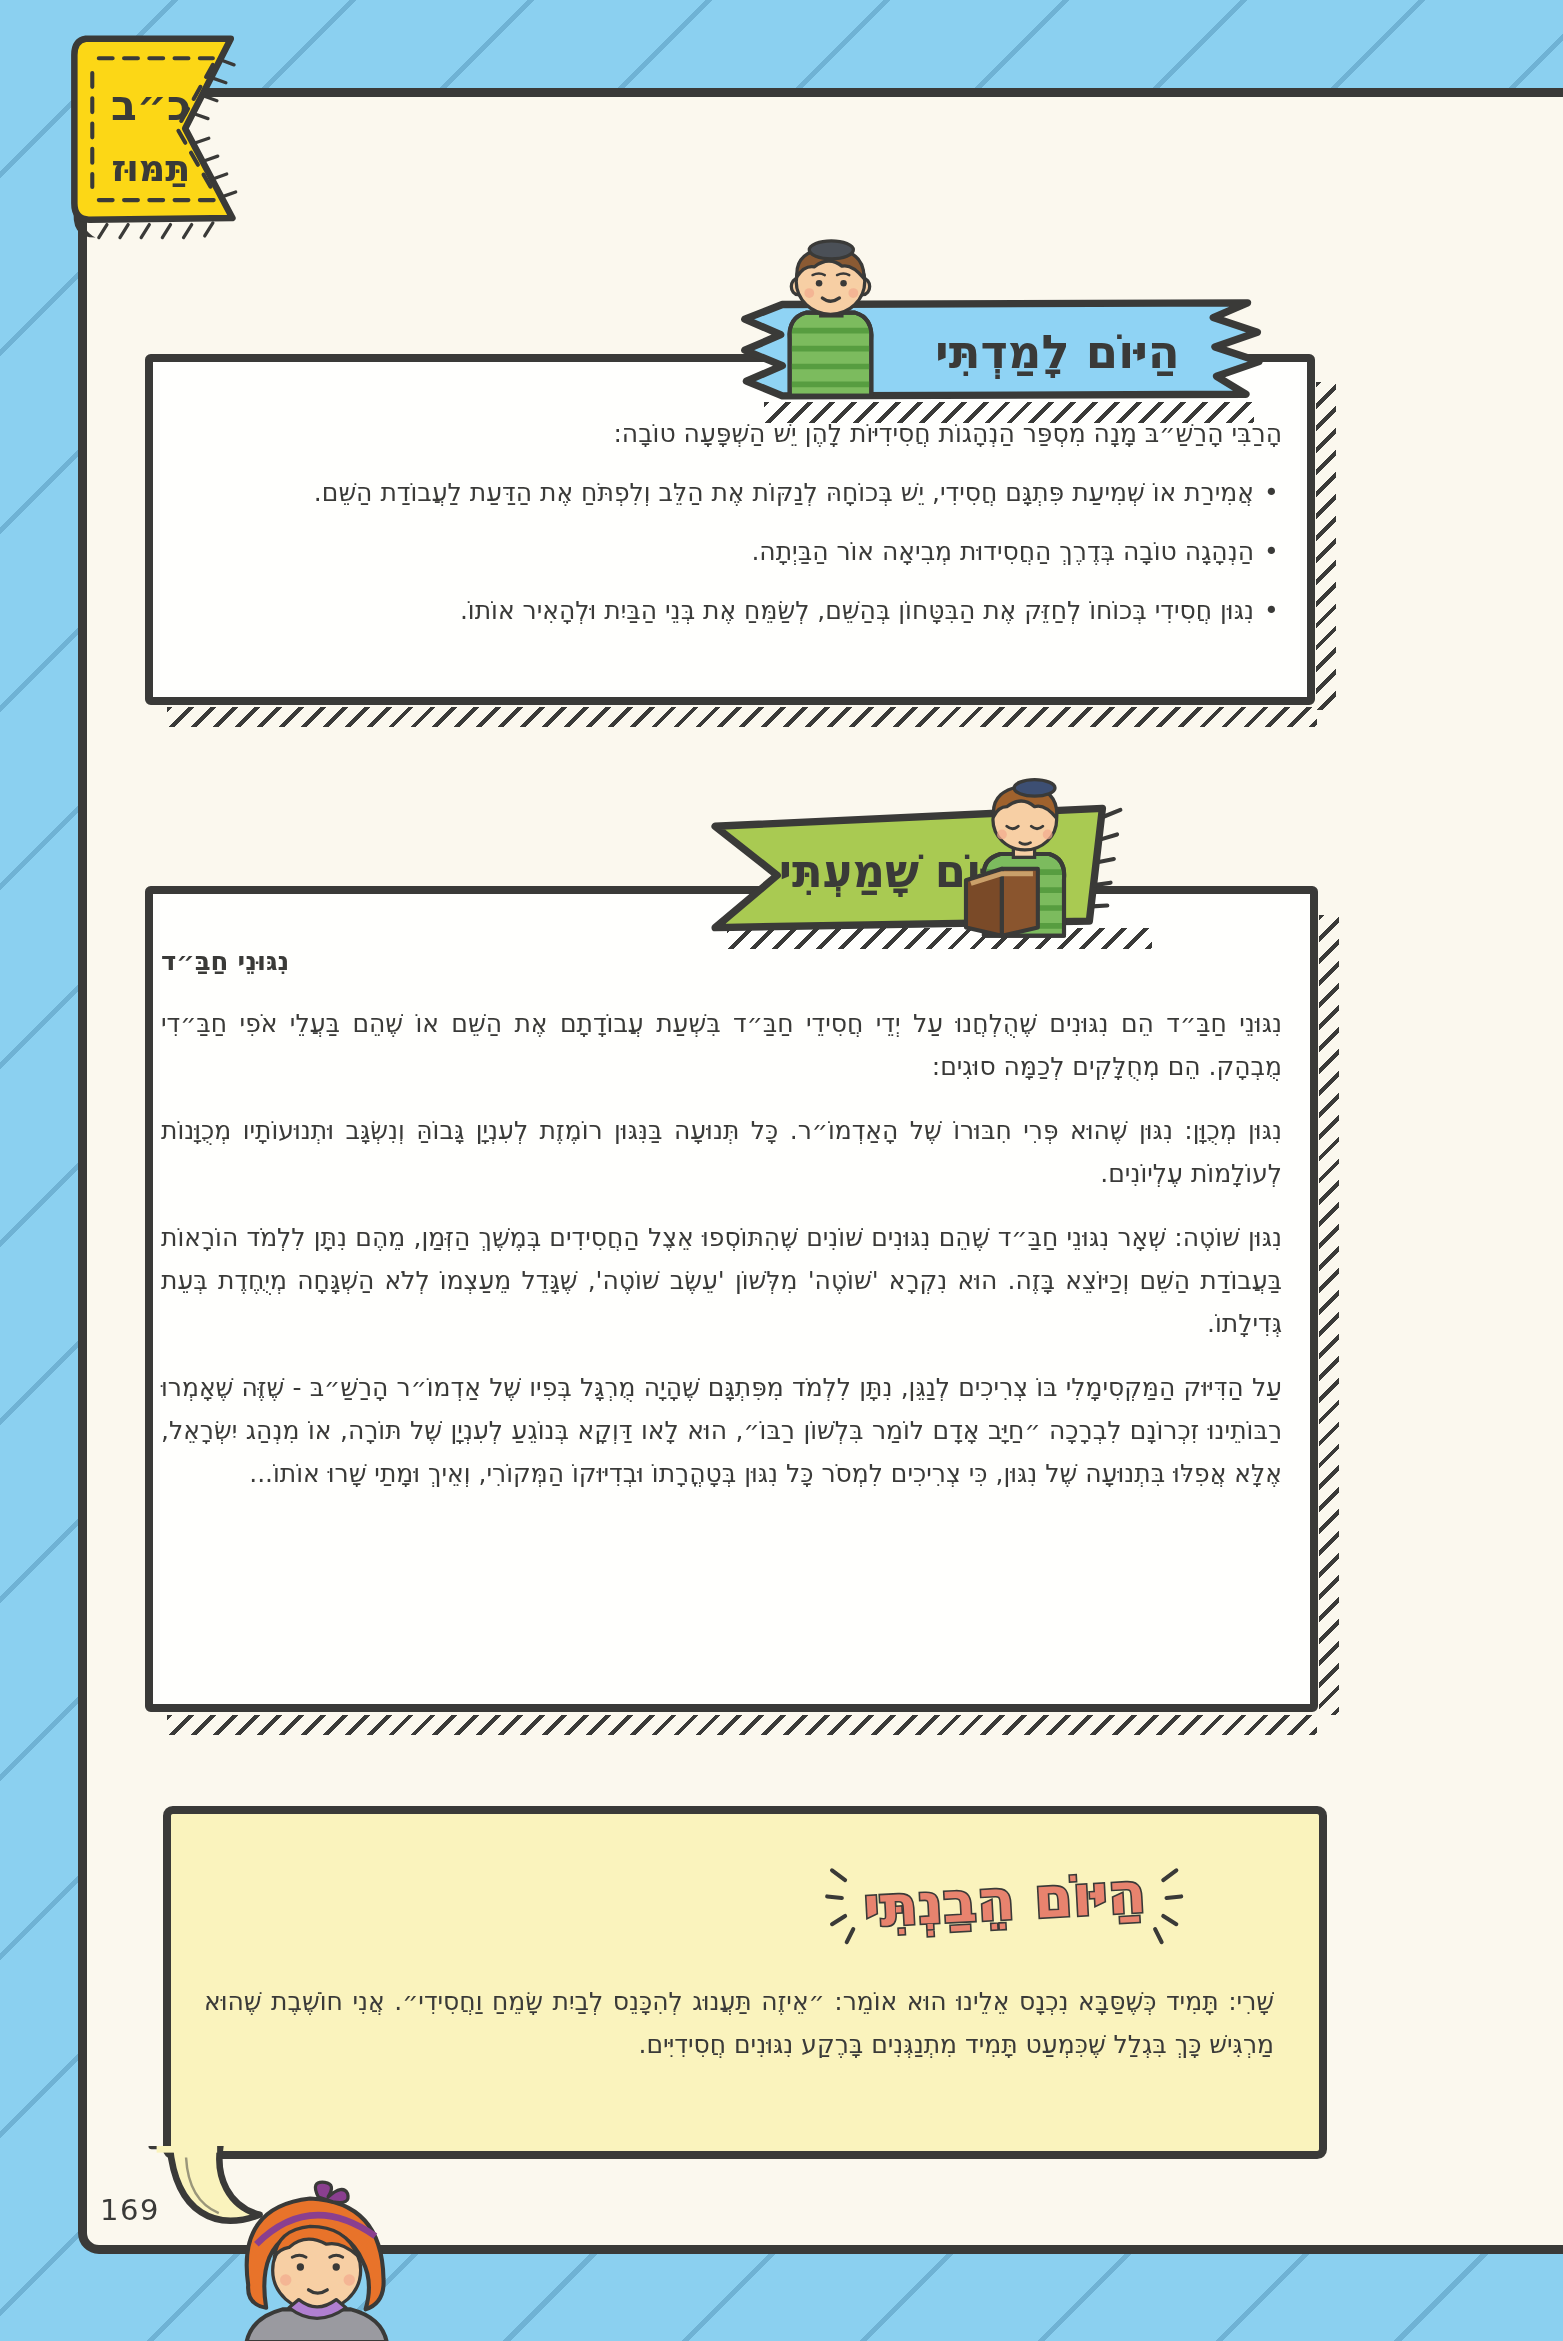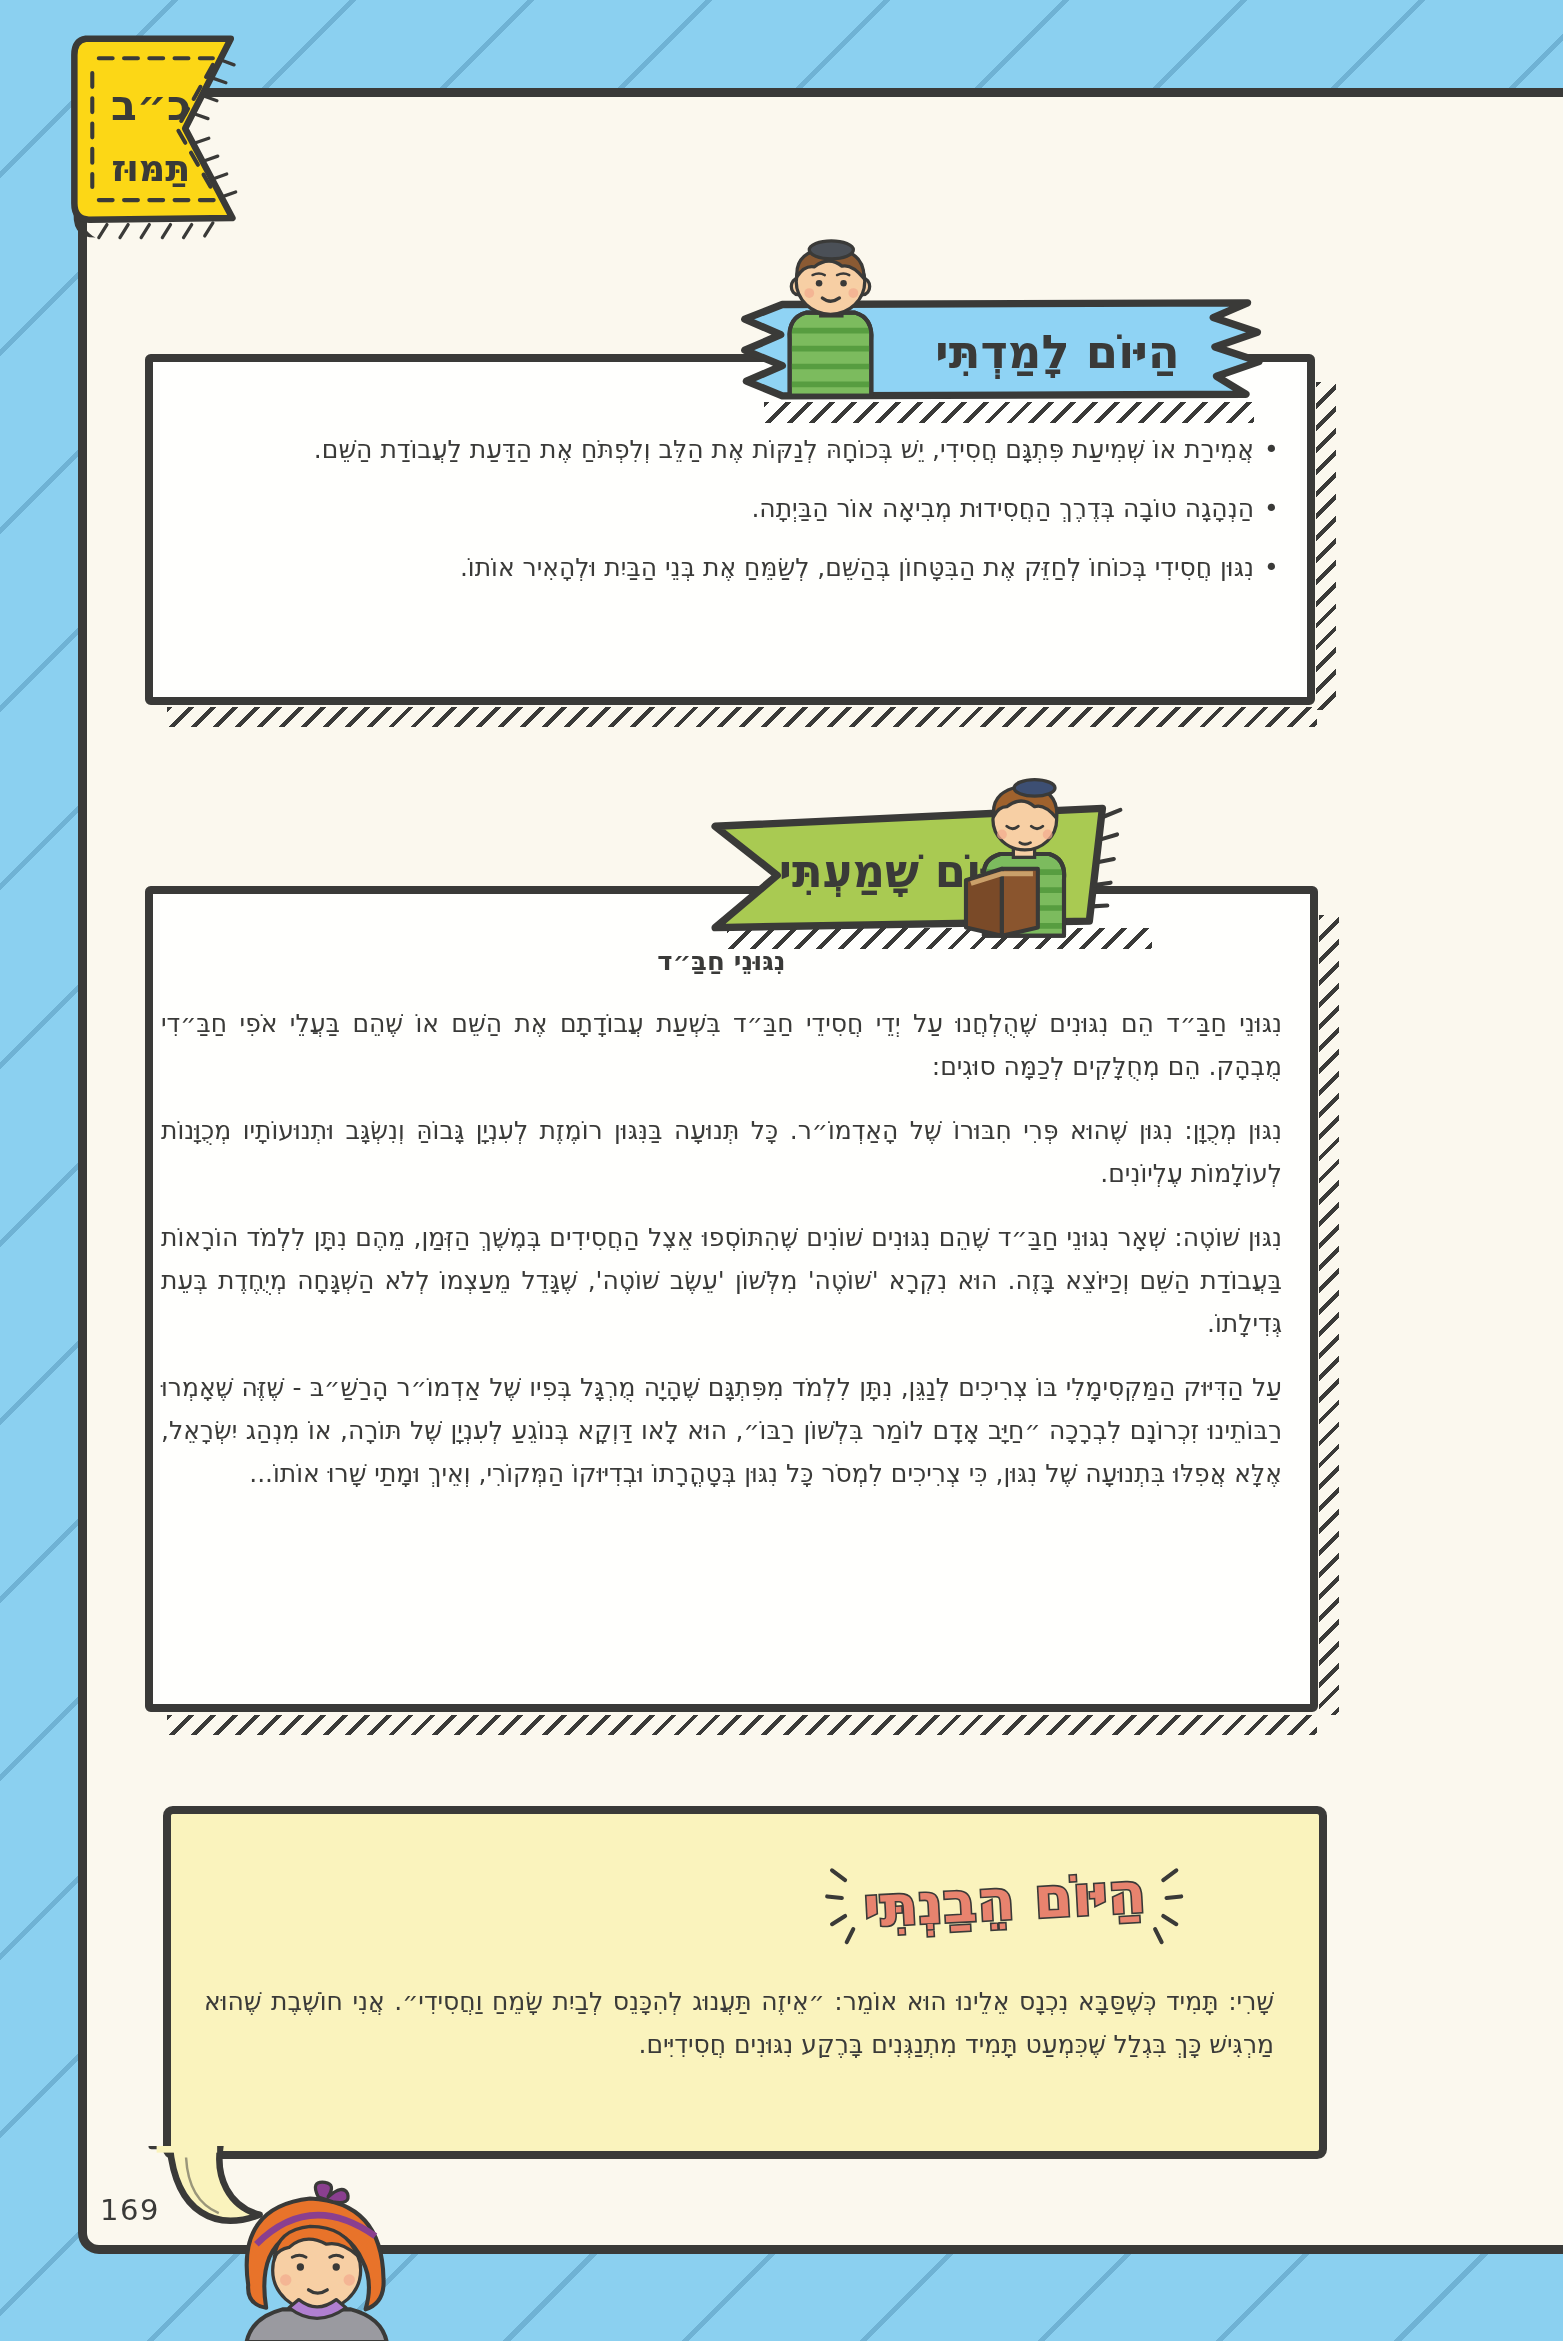--- a/index.html
+++ b/index.html
@@ -21,37 +21,38 @@
     overflow:hidden;
   }
   .hatch{background:repeating-linear-gradient(135deg,#3a3a38 0 4.1px,transparent 4.1px 15.5px)}
   
   .rtl{direction:rtl;text-align:justify;line-height:1.72}
   .box1-text{left:161px;top:412px;width:1121px;font-size:25px}
   .box1-text .intro{margin:0 0 14.7px}
   .box1-text .bullet{margin:16px 0 13px;padding-right:28px;position:relative}
   .box1-text .bullet::before{content:"•";position:absolute;right:3.3px;top:0;font-size:25px}
   .box2-text{left:161px;top:939px;width:1121px;font-size:25px}
-  .box2-text h3{font-size:26px;margin:0 0 18px;font-weight:bold;text-align:center}
+  .box2-text h3{font-size:26px;margin:0 0 18px;font-weight:bold;text-align:left}
   .box2-text p{margin:0 0 21px}
   .understood-text{left:204px;top:1980px;width:1070px;font-size:25px}
   .understood-text .speaker{font-weight:normal}
   .pagenum{left:100px;top:2193px;font-size:29px;letter-spacing:1.6px}
   svg text{font-family:"DejaVu Sans",sans-serif}
 </style>
 </head>
 <body>
 
 <div class="abs page"></div>
 
 <div class="abs panel" style="left:145px;top:354px;width:1170px;height:351px"></div>
 <div class="abs hatch" style="left:167px;top:707px;width:1150px;height:20.4px"></div>
 <div class="abs hatch" style="left:1316px;top:382px;width:20.4px;height:328px"></div>
 
 <div class="abs rtl box1-text">
+  <p class="intro">הָרַבִּי הָרַשַׁ״בּ מָנָה מִסְפַּר הַנְהָגוֹת חֲסִידִיּוֹת לָהֶן יֵשׁ הַשְׁפָּעָה טוֹבָה:</p>
   <div class="bullet">אֲמִירַת אוֹ שְׁמִיעַת פִּתְגָּם חֲסִידִי, יֵשׁ בְּכוֹחָהּ לְנַקּוֹת אֶת הַלֵּב וְלִפְתֹּחַ אֶת הַדַּעַת לַעֲבוֹדַת הַשֵּׁם.</div>
   <div class="bullet">הַנְהָגָה טוֹבָה בְּדֶרֶךְ הַחֲסִידוּת מְבִיאָה אוֹר הַבַּיְתָה.</div>
   <div class="bullet">נִגּוּן חֲסִידִי בְּכוֹחוֹ לְחַזֵּק אֶת הַבִּטָּחוֹן בְּהַשֵּׁם, לְשַׂמֵּחַ אֶת בְּנֵי הַבַּיִת וּלְהָאִיר אוֹתוֹ.</div>
 </div>
 
 <div class="abs hatch" style="left:764px;top:402px;width:490px;height:21px"></div>
 
 <svg class="abs" style="left:735px;top:231px" width="555" height="200" viewBox="0 0 680 245">
   <path d="M 58 90 L 628 88 L 586 106 L 640 124 L 588 142 L 642 160 L 590 178 L 626 200 L 58 202 L 14 184 L 58 165 L 12 146 L 56 127 L 12 108 Z" fill="#8fd3f4" stroke="#3a3a38" stroke-width="9" stroke-linejoin="round"></path>
   <text x="395" y="168" font-size="57" font-weight="bold" text-anchor="middle" fill="#3a3a38" direction="rtl">הַיּוֹם לָמַדְתִּי</text>

